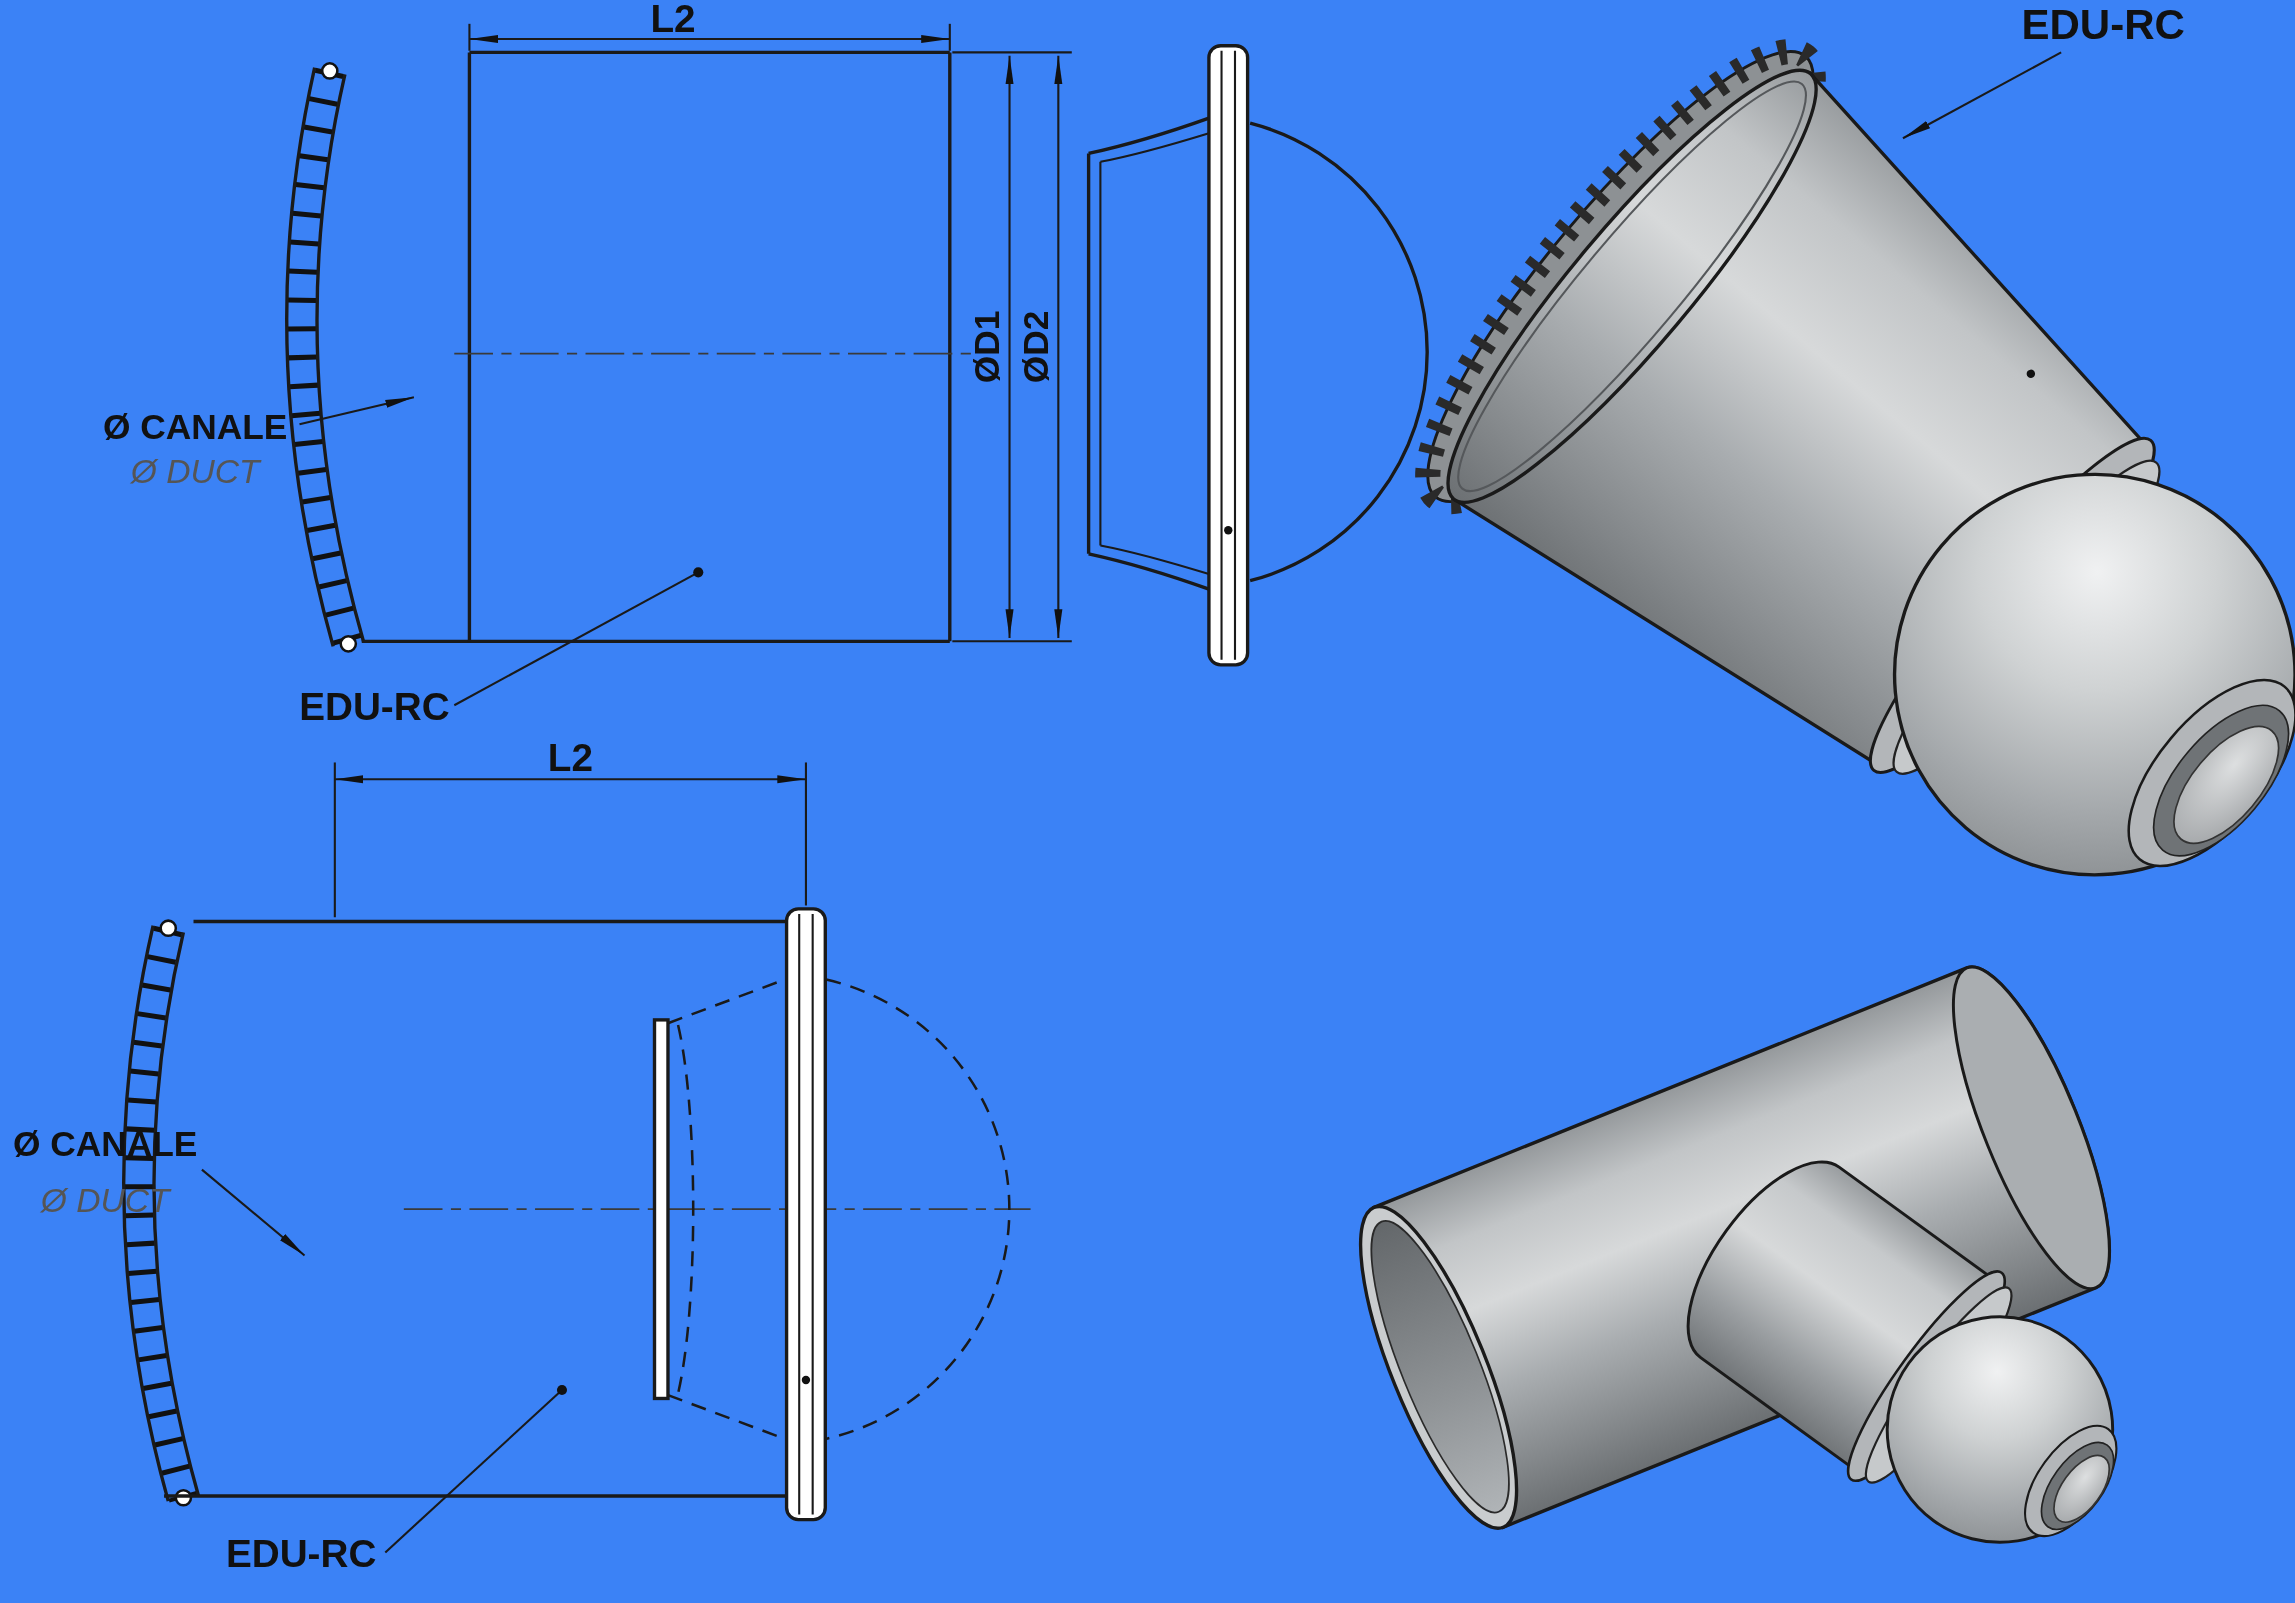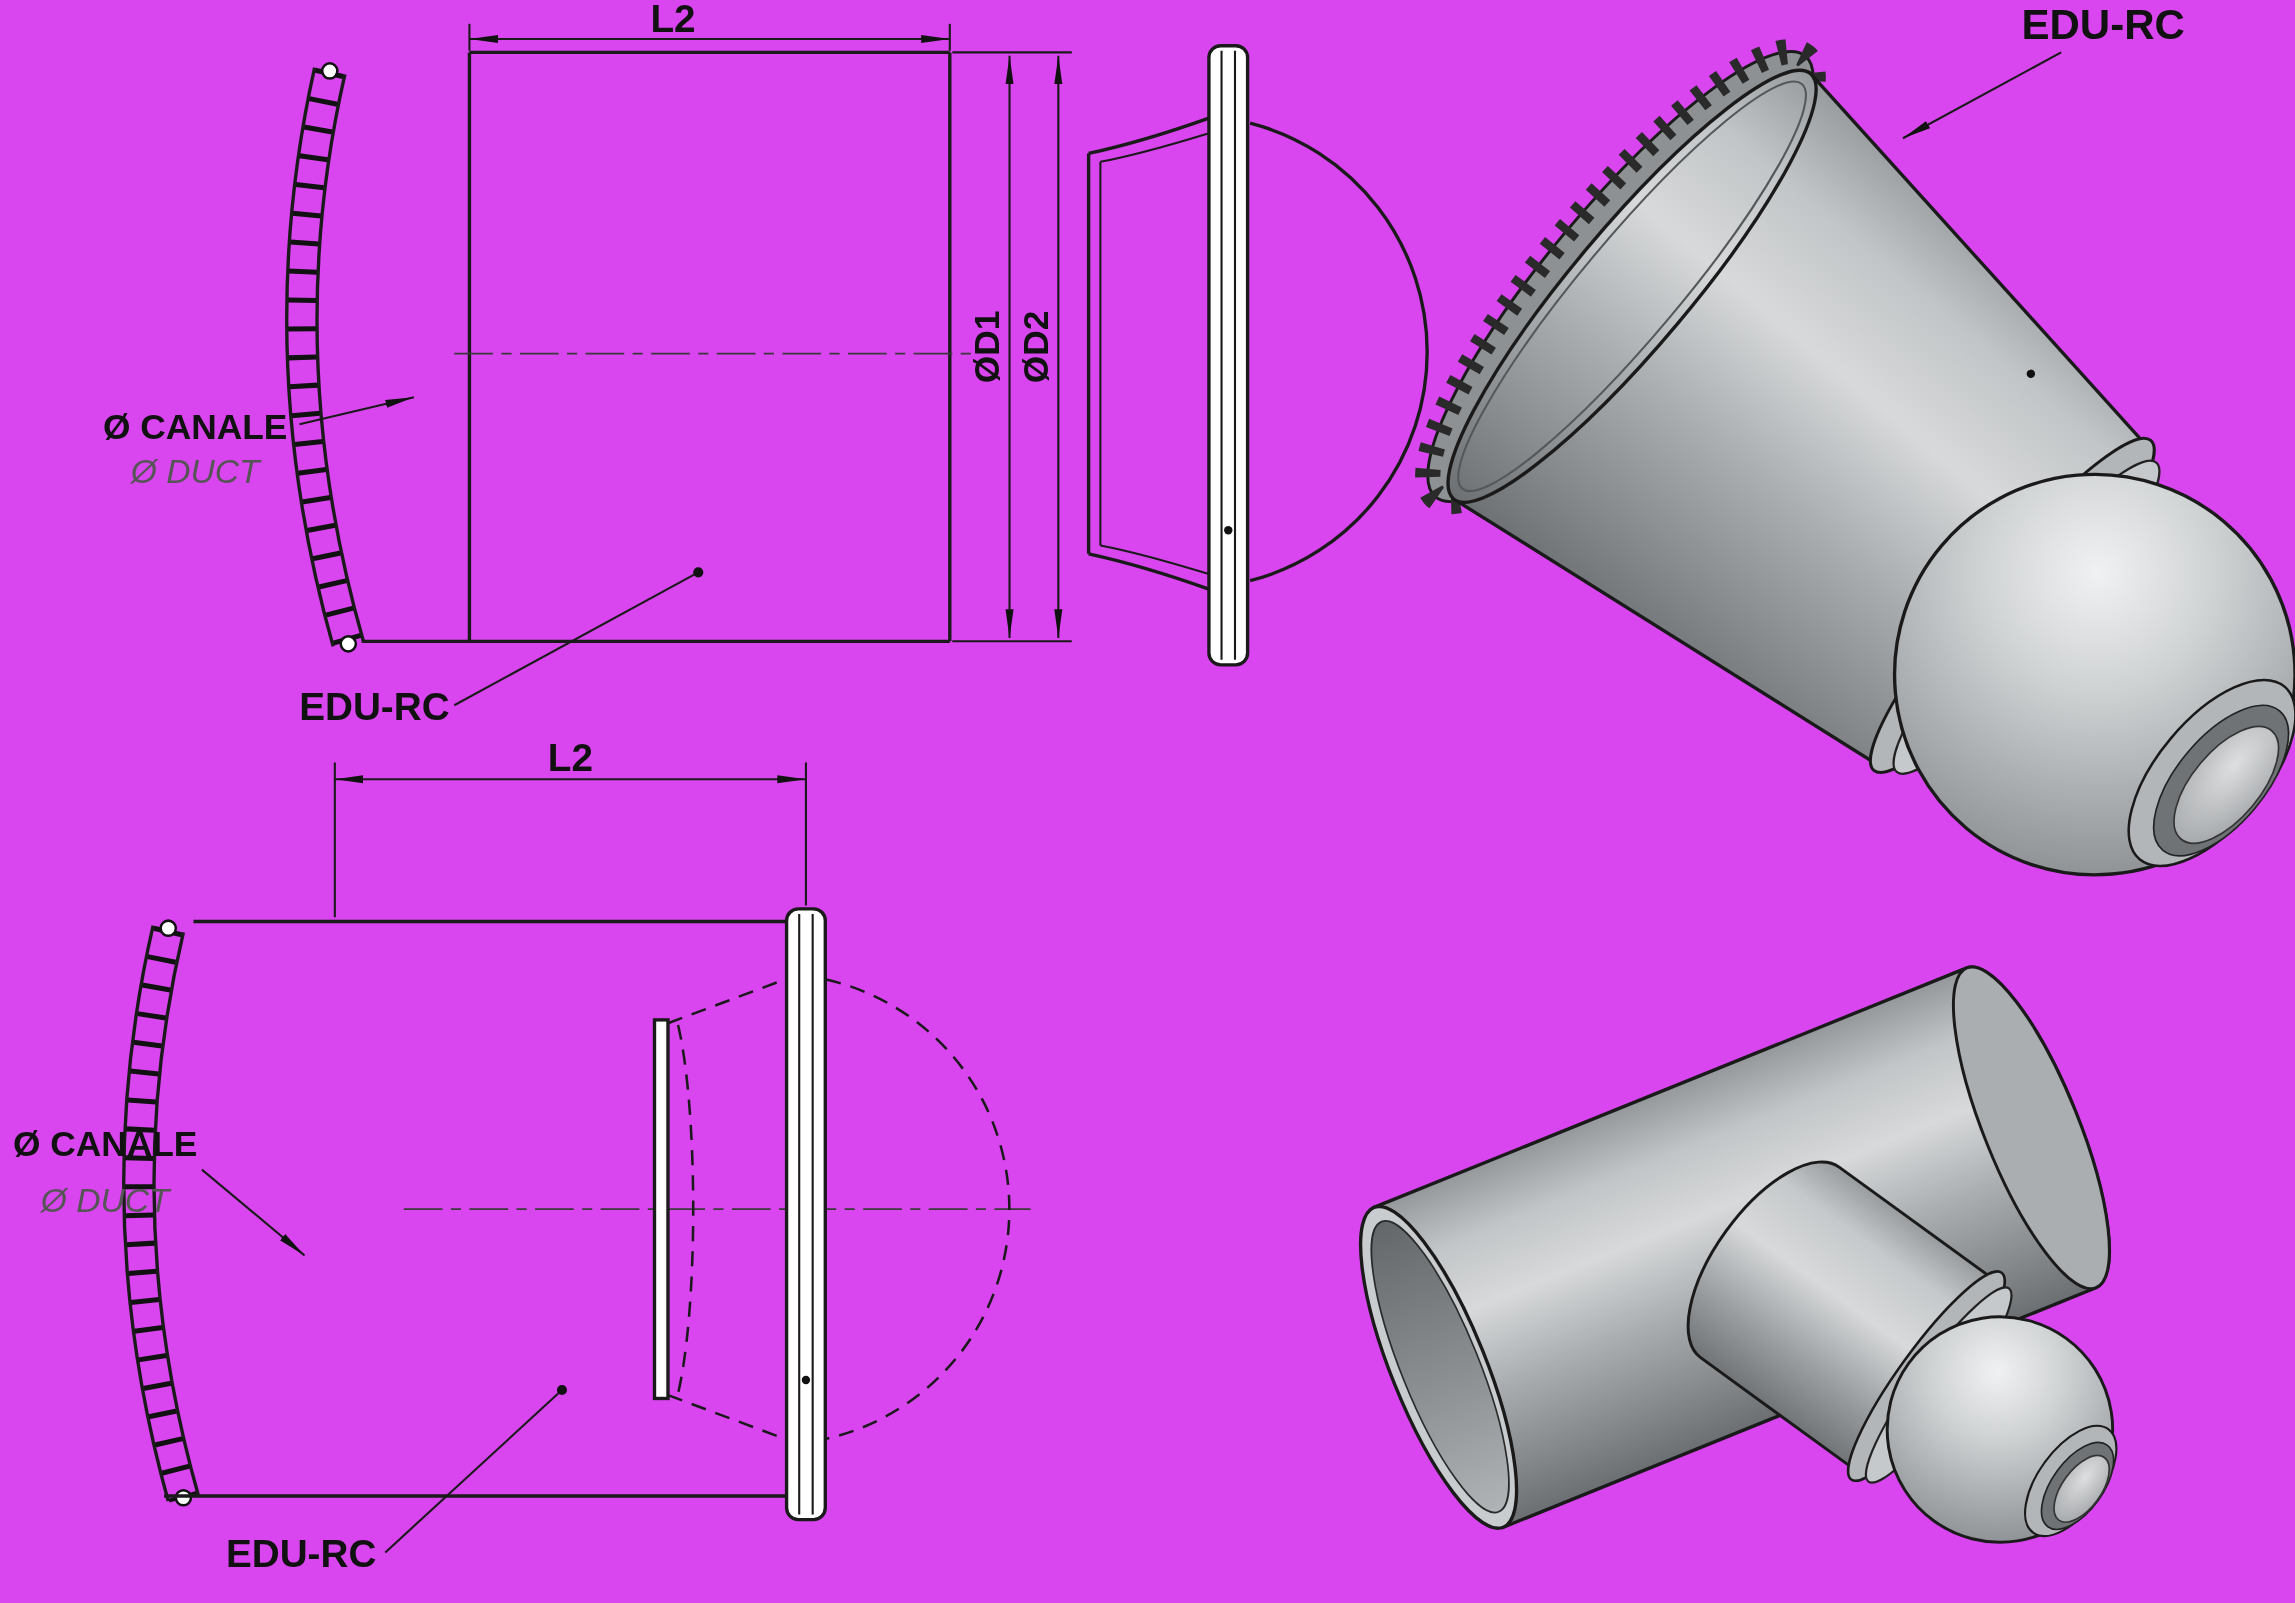--- a/index.html
+++ b/index.html
@@ -1,16 +1,16 @@
 <!DOCTYPE html>
 <html style="font-size:13.5px"><head>
 <meta charset="utf-8">
 <style>
   html,body { margin:0; padding:0; background:#ffffff; }
-  .sheet { position:relative; width:2295px; height:1604px; background:#d946ef; overflow:hidden; }
+  .sheet { position:relative; width:2295px; height:1604px; background:#3b82f6; overflow:hidden; }
   svg { display:block; width:2295px; height:1604px; }
   .ln   { stroke:#1a1a1a; stroke-width:4; fill:none; }
   .ln2  { stroke:#1a1a1a; stroke-width:2.5; fill:none; }
   .cl   { stroke:#3a3a3a; stroke-width:2; fill:none; stroke-dasharray:46 10 12 10; }
   .hid  { stroke:#1a1a1a; stroke-width:3; fill:none; stroke-dasharray:18 12; }
   .tick { stroke:#111111; stroke-width:34; fill:none; stroke-dasharray:6 28; }
   .cap  { fill:#ffffff; stroke:#111111; stroke-width:3; }
   .wht  { fill:#ffffff; }
   text  { font-family:"Liberation Sans", sans-serif; fill:#111111; }
   .lbl     { font-size:42px; font-weight:700; }

